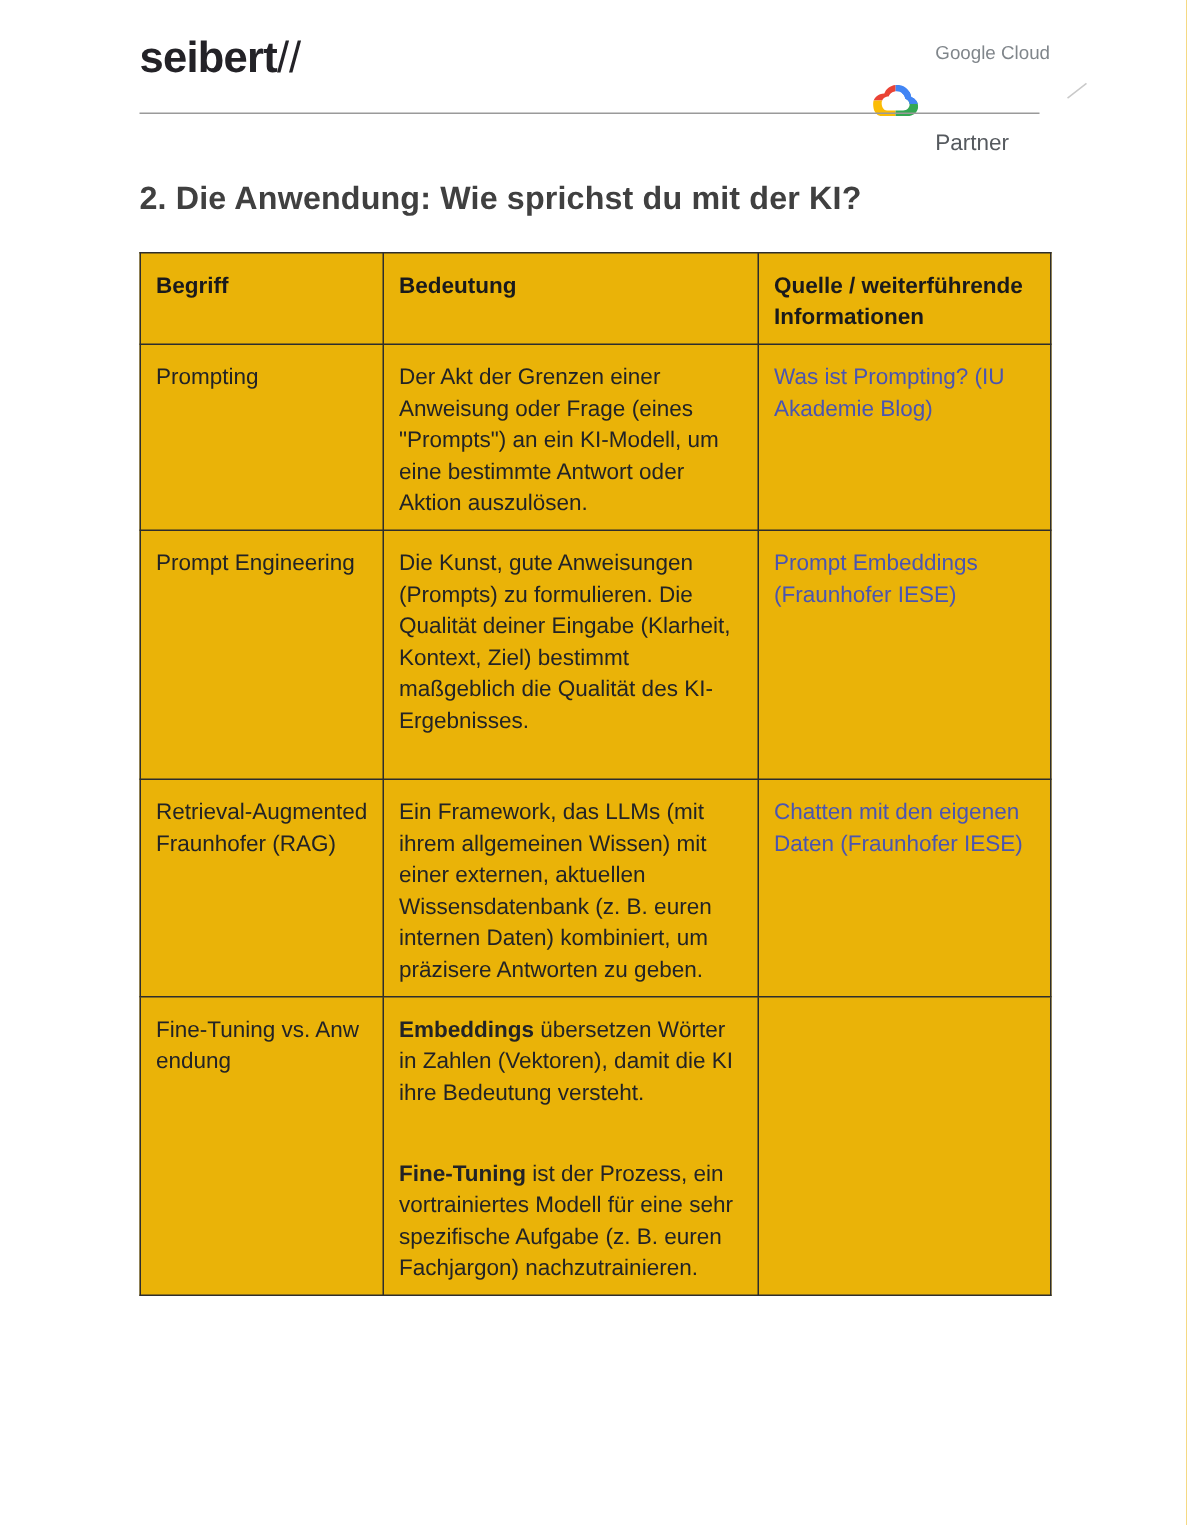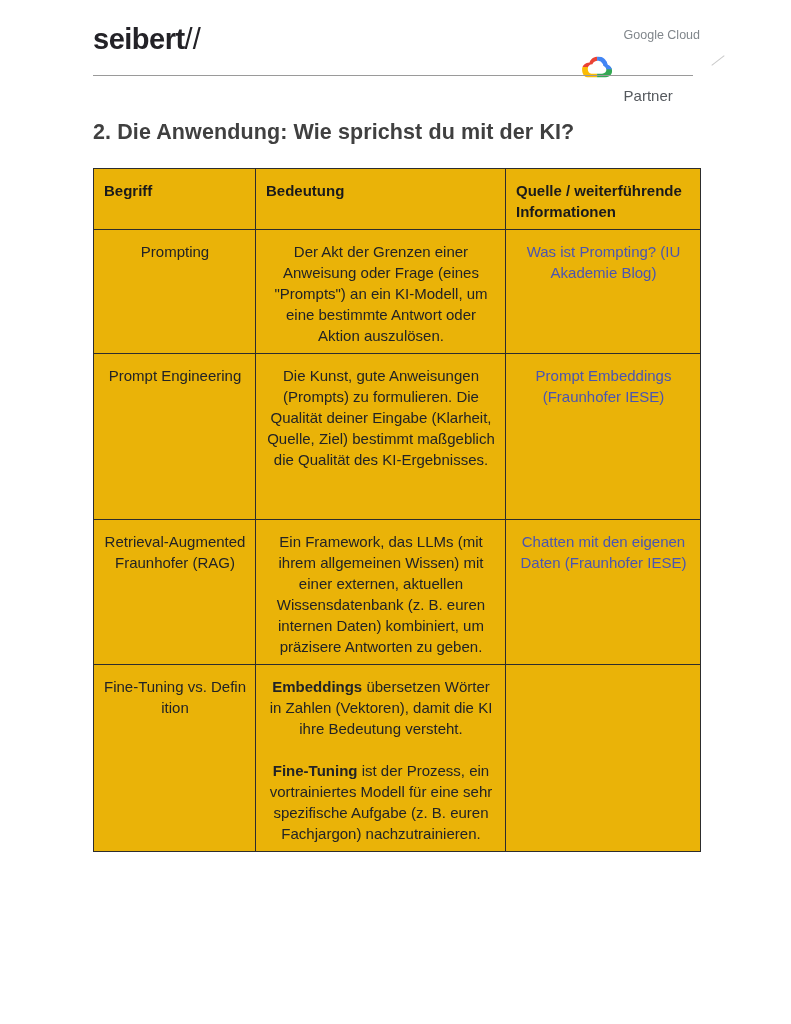--- a/index.html
+++ b/index.html
@@ -46,33 +46,33 @@
   }
   col.c1{width:162px;} col.c2{width:250px;} col.c3{width:195px;}
   .glossary th,.glossary td{
     border:1.5px solid #2d2d2d;
     vertical-align:top;
     padding:11px 9px 7px 10px;
     font-size:15px;line-height:21px;
     text-align:left;
   }
   .glossary th{font-weight:700;color:#1a1a1c;}
-  .glossary td{color:#222326;text-align:center;}
+  .glossary td{color:#222326;}
   tr.row-head{height:52px;}
   tr.row-1{height:123px;}
   tr.row-2{height:166px;}
   tr.row-3{height:121px;}
   tr.row-4{height:142px;}
   tr.row-5{height:180px;}
   .term-cell{word-break:break-all;}
   a.source-link{
     color:#4a55b2;cursor:pointer;
   }
   .def-par{margin:0;}
-  .def-par + .def-par{margin-top:21px;}
+  .def-par + .def-par{margin-top:33px;}
   .def-par strong{font-weight:700;}
 </style>
 </head>
 <body>
 
 <div class="page-header">
   <div class="logo"><span>seibert</span><span class="slashes">//</span></div>
 
   <div class="partner-badge">
     <span style="display:inline-block;width:37px;height:28px;">
@@ -120,37 +120,37 @@
     <tr class="row-1">
       <td class="term-cell">Prompting</td>
       <td>Der Akt der Grenzen einer Anweisung oder Frage (eines "Prompts") an ein KI-Modell, um eine bestimmte Antwort oder Aktion auszulösen.</td>
       <td>
         <a class="source-link">Was ist Prompting? (IU Akademie Blog)</a>
       </td>
     </tr>
 
     <tr class="row-2">
       <td class="term-cell">Prompt Engineering</td>
-      <td>Die Kunst, gute Anweisungen (Prompts) zu formulieren. Die Qualität deiner Eingabe (Klarheit, Quelle, Ziel) bestimmt maßgeblich die Qualität des KI-Ergebnisses.</td>
+      <td>Die Kunst, gute Anweisungen (Prompts) zu formulieren. Die Qualität deiner Eingabe (Klarheit, Kontext, Ziel) bestimmt maßgeblich die Qualität des KI-Ergebnisses.</td>
       <td>
         <a class="source-link">Prompt Embeddings (Fraunhofer IESE)</a>
       </td>
     </tr>
 
 
     <tr class="row-4">
       <td class="term-cell">Retrieval-Augmented Fraunhofer (RAG)</td>
       <td>Ein Framework, das LLMs (mit ihrem allgemeinen Wissen) mit einer externen, aktuellen Wissensdatenbank (z. B. euren internen Daten) kombiniert, um präzisere Antworten zu geben.</td>
       <td>
         <a class="source-link">Chatten mit den eigenen Daten (Fraunhofer IESE)</a>
       </td>
     </tr>
 
     <tr class="row-5">
-      <td class="term-cell">Fine-Tuning vs. Definition</td>
+      <td class="term-cell">Fine-Tuning vs. Anwendung</td>
       <td>
         <p class="def-par"><strong>Embeddings</strong><span> übersetzen Wörter in Zahlen (Vektoren), damit die KI ihre Bedeutung versteht.</span></p>
         <p class="def-par"><strong>Fine-Tuning</strong><span> ist der Prozess, ein vortrainiertes Modell für eine sehr spezifische Aufgabe (z. B. euren Fachjargon) nachzutrainieren.</span></p>
       </td>
       <td></td>
     </tr>
   </tbody>
 </table>
 
 </body></html>

